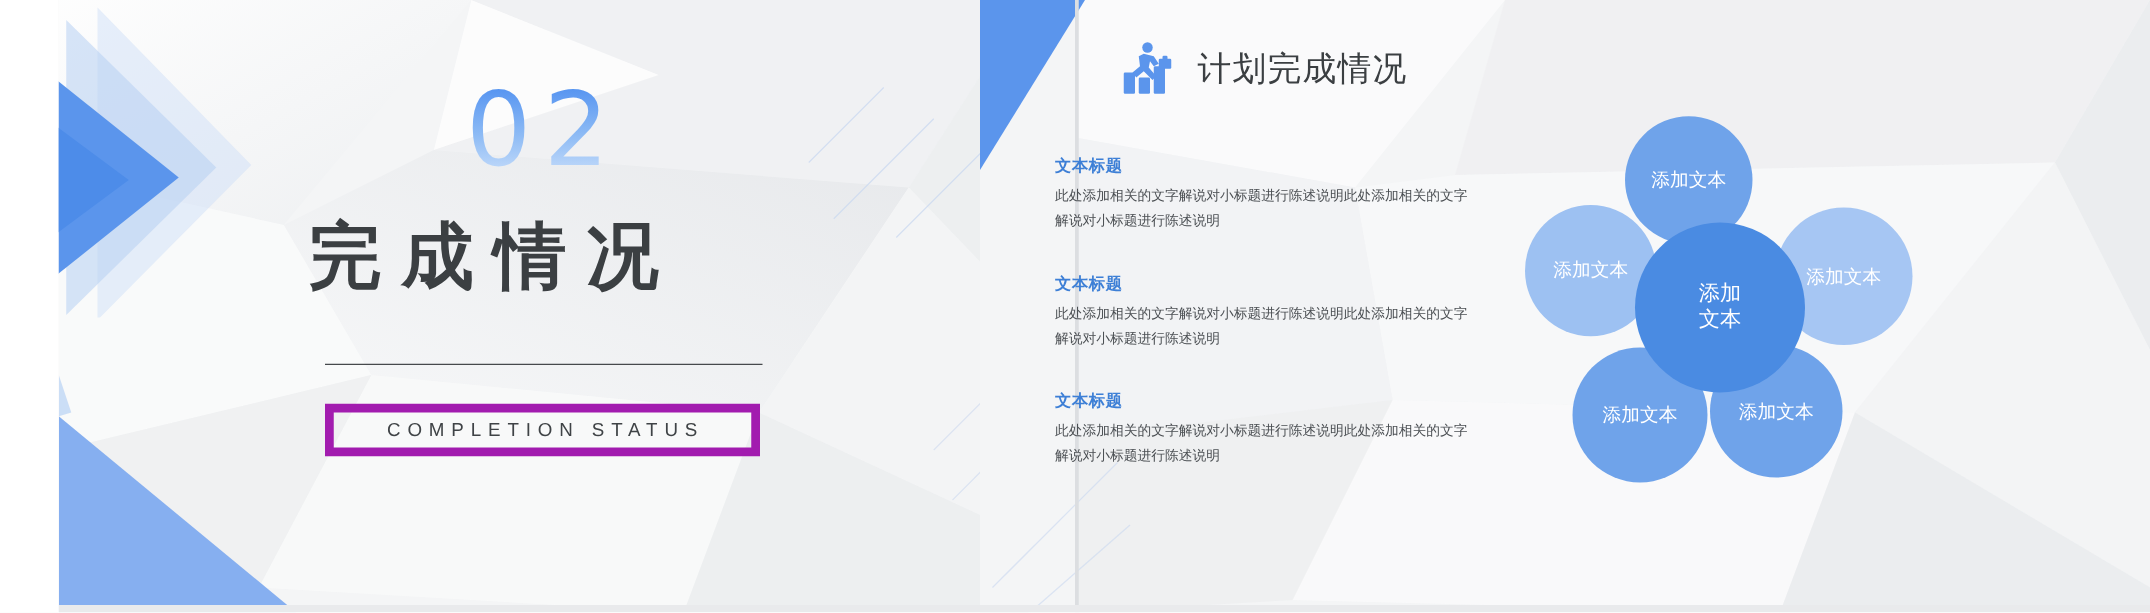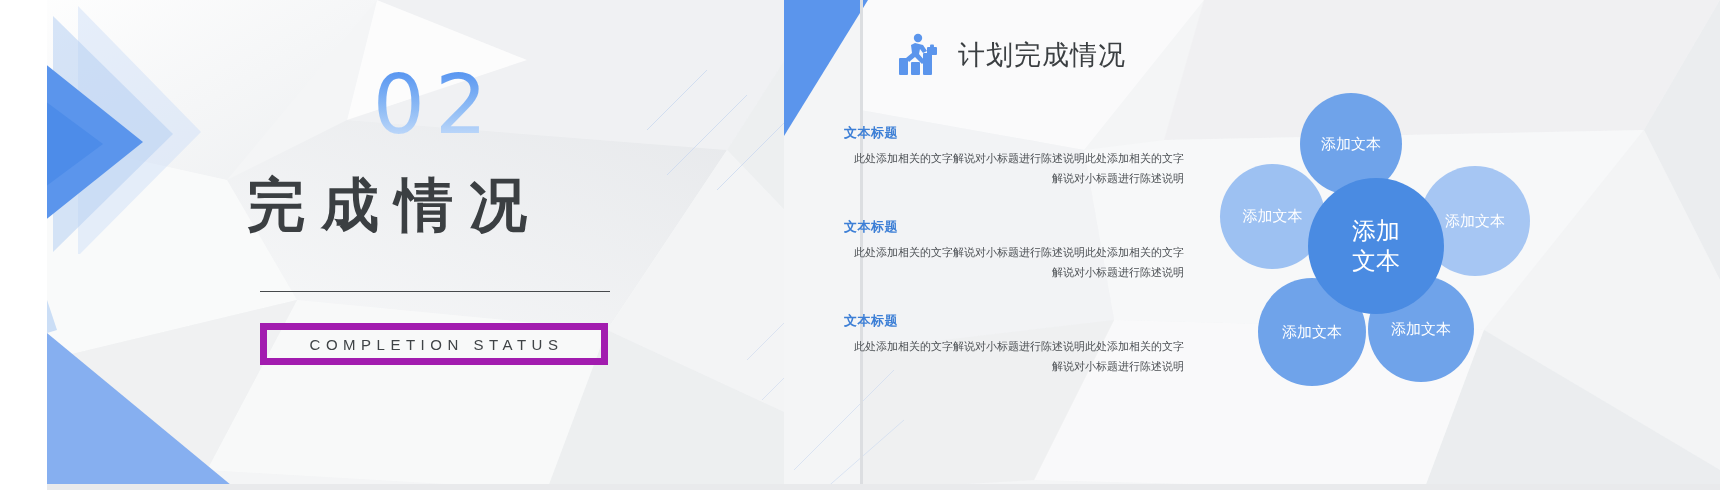--- a/index.html
+++ b/index.html
@@ -77,35 +77,35 @@
     font-size:27px;color:#3b3f42;letter-spacing:1px;font-weight:400;
   }
 
   
   .text-block{position:absolute;left:60px;width:340px;}
   .tb-title{
     font-family:"DejaVu Sans","Liberation Sans",sans-serif;
     font-size:13px;font-weight:700;color:#3d7fd6;letter-spacing:.5px;margin-bottom:6px;
   }
   .tb-body{
-    font-family:Liberation Sans, sans-serif;
-    font-size:11px;line-height:1.85;color:#4b4f53;letter-spacing:0px;text-align:right;
+    font-family:Liberation Mono, monospace;
+    font-size:11px;line-height:1.85;color:#4b4f53;letter-spacing:0px;
   }
 
   
   #circles{position:absolute;left:396px;top:78px;width:520px;height:330px;}
   .bubble{
     position:absolute;border-radius:50%;
     display:flex;align-items:center;justify-content:center;text-align:center;
     color:#ffffff;
     font-family:"DejaVu Sans","Liberation Sans",sans-serif;
   }
   #bubble-center{
     left:128px;top:100px;width:136px;height:136px;
-    background:#4a8be2;font-size:24px;line-height:1.25;z-index:5;
+    background:#4a8be2;font-size:17px;line-height:1.25;z-index:5;
   }
   #bubble-top{left:120px;top:15px;width:102px;height:102px;background:#6fa3ea;font-size:15px;z-index:3;}
   #bubble-left{left:40px;top:86px;width:105px;height:105px;background:#9dc1f2;font-size:15px;z-index:2;}
   #bubble-right{left:240px;top:88px;width:110px;height:110px;background:#a6c6f3;font-size:15px;z-index:2;}
   #bubble-bl{left:78px;top:200px;width:108px;height:108px;background:#6fa3ea;font-size:15px;z-index:3;}
   #bubble-br{left:188px;top:198px;width:106px;height:106px;background:#6fa3ea;font-size:15px;z-index:3;}
 </style>
 </head>
 <body>
 

